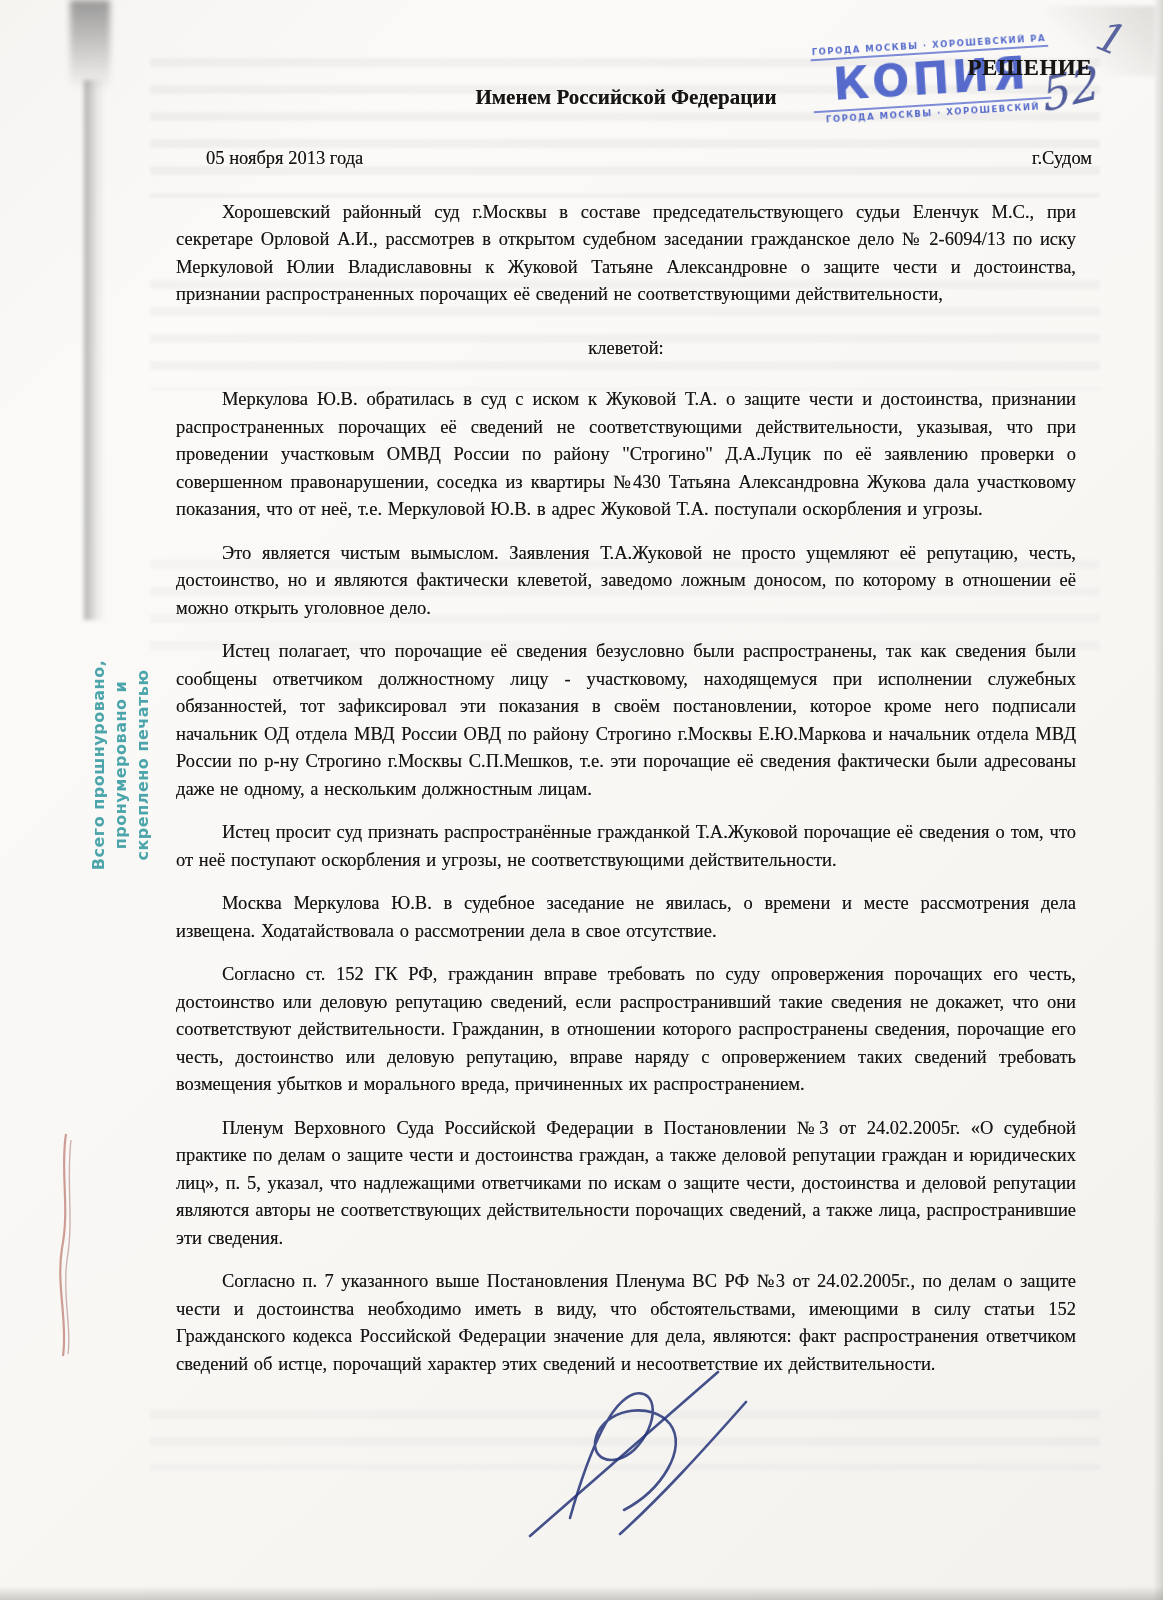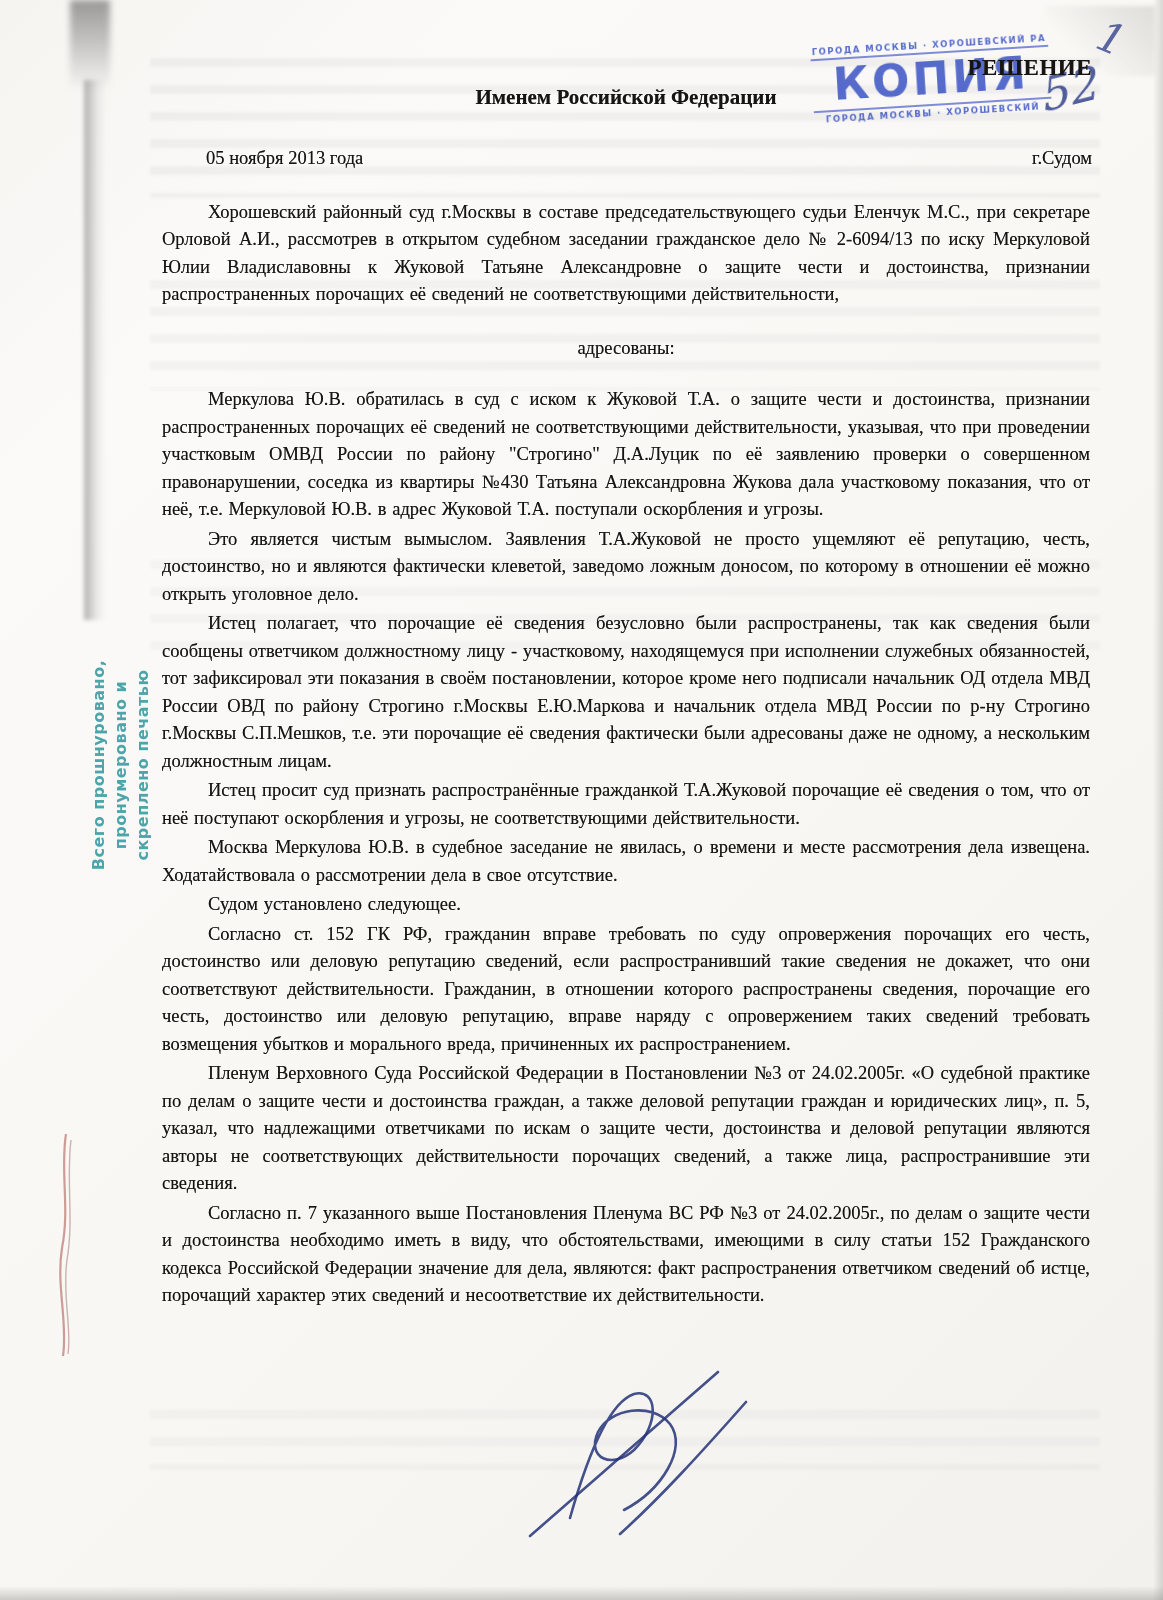--- a/index.html
+++ b/index.html
@@ -60,21 +60,21 @@
     text-shadow: 0 0 .5px rgba(20,20,20,.55);
   }
   .title { text-align: right; font-weight: bold; font-size: 23px; letter-spacing: .5px; }
   .subtitle { text-align: center; font-weight: bold; font-size: 21px; margin-top: 2px; }
   .date-row {
     display: flex; justify-content: space-between;
     margin-top: 34px; margin-bottom: 26px;
     padding-left: 46px;
     gap: 20px;
   }
-  .para { margin: 2px; text-align: justify; text-indent: 46px; word-spacing: .06em; }
+  .para { margin: 16px; text-align: justify; text-indent: 46px; word-spacing: .06em; }
   .ustanovil { text-align: center; margin: 26px 0 24px 0; text-indent: 0; }
 
   
   .copy-stamp {
     position: absolute; left: 812px; top: 40px; width: 238px;
     transform: rotate(-3.5deg);
     color: rgba(58, 82, 196, .85);
     text-align: center;
     filter: blur(.3px);
   }
@@ -157,27 +157,26 @@
   <div class="content">
     <div class="title">РЕШЕНИЕ</div>
     <div class="subtitle">Именем Российской Федерации</div>
 
     <div class="date-row">
       <span>05 ноября 2013 года</span>
       <span>г.Судом</span>
     </div>
 
     <p class="para">Хорошевский районный суд г.Москвы в составе председательствующего судьи Еленчук М.С., при секретаре Орловой А.И., рассмотрев в открытом судебном заседании гражданское дело № 2-6094/13 по иску Меркуловой Юлии Владиславовны к Жуковой Татьяне Александровне о защите чести и достоинства, признании распространенных порочащих её сведений не соответствующими действительности,</p>
-    <p class="para ustanovil">адресованы:</p>
+    <p class="para ustanovil">клеветой:</p>
     <p class="para">Меркулова Ю.В. обратилась в суд с иском к Жуковой Т.А. о защите чести и достоинства, признании распространенных порочащих её сведений не соответствующими действительности, указывая, что при проведении участковым ОМВД России по району "Строгино" Д.А.Луцик по её заявлению проверки о совершенном правонарушении, соседка из квартиры №430 Татьяна Александровна Жукова дала участковому показания, что от неё, т.е. Меркуловой Ю.В. в адрес Жуковой Т.А. поступали оскорбления и угрозы.</p>
     <p class="para">Это является чистым вымыслом. Заявления Т.А.Жуковой не просто ущемляют её репутацию, честь, достоинство, но и являются фактически клеветой, заведомо ложным доносом, по которому в отношении её можно открыть уголовное дело.</p>
     <p class="para">Истец полагает, что порочащие её сведения безусловно были распространены, так как сведения были сообщены ответчиком должностному лицу - участковому, находящемуся при исполнении служебных обязанностей, тот зафиксировал эти показания в своём постановлении, которое кроме него подписали начальник ОД отдела МВД России ОВД по району Строгино г.Москвы Е.Ю.Маркова и начальник отдела МВД России по р-ну Строгино г.Москвы С.П.Мешков, т.е. эти порочащие её сведения фактически были адресованы даже не одному, а нескольким должностным лицам.</p>
     <p class="para">Истец просит суд признать распространённые гражданкой Т.А.Жуковой порочащие её сведения о том, что от неё поступают оскорбления и угрозы, не соответствующими действительности.</p>
     <p class="para">Москва Меркулова Ю.В. в судебное заседание не явилась, о времени и месте рассмотрения дела извещена. Ходатайствовала о рассмотрении дела в свое отсутствие.</p>
-    <p class="para">Судом установлено следующее.</p>
     <p class="para">Согласно ст. 152 ГК РФ, гражданин вправе требовать по суду опровержения порочащих его честь, достоинство или деловую репутацию сведений, если распространивший такие сведения не докажет, что они соответствуют действительности. Гражданин, в отношении которого распространены сведения, порочащие его честь, достоинство или деловую репутацию, вправе наряду с опровержением таких сведений требовать возмещения убытков и морального вреда, причиненных их распространением.</p>
     <p class="para">Пленум Верховного Суда Российской Федерации в Постановлении №3 от 24.02.2005г. «О судебной практике по делам о защите чести и достоинства граждан, а также деловой репутации граждан и юридических лиц», п. 5, указал, что надлежащими ответчиками по искам о защите чести, достоинства и деловой репутации являются авторы не соответствующих действительности порочащих сведений, а также лица, распространившие эти сведения.</p>
     <p class="para">Согласно п. 7 указанного выше Постановления Пленума ВС РФ №3 от 24.02.2005г.,   по делам о защите чести и достоинства необходимо иметь в виду, что обстоятельствами, имеющими в силу статьи 152 Гражданского кодекса Российской Федерации значение для дела, являются: факт распространения ответчиком сведений об истце, порочащий характер этих сведений и несоответствие их действительности.</p>
   </div>
 
   <svg class="signature" width="300" height="190" viewBox="0 0 300 190">
     <g fill="none" stroke="rgba(35,50,120,.85)" stroke-width="2.6" stroke-linecap="round">
       <path d="M70,160 C88,96 110,44 134,36 C158,30 160,66 134,92 C112,112 86,100 98,74 C110,50 152,44 170,66 C188,90 162,132 124,152"></path>
       <path d="M30,178 L218,14"></path>
       <path d="M120,176 C160,140 200,96 246,44"></path>

